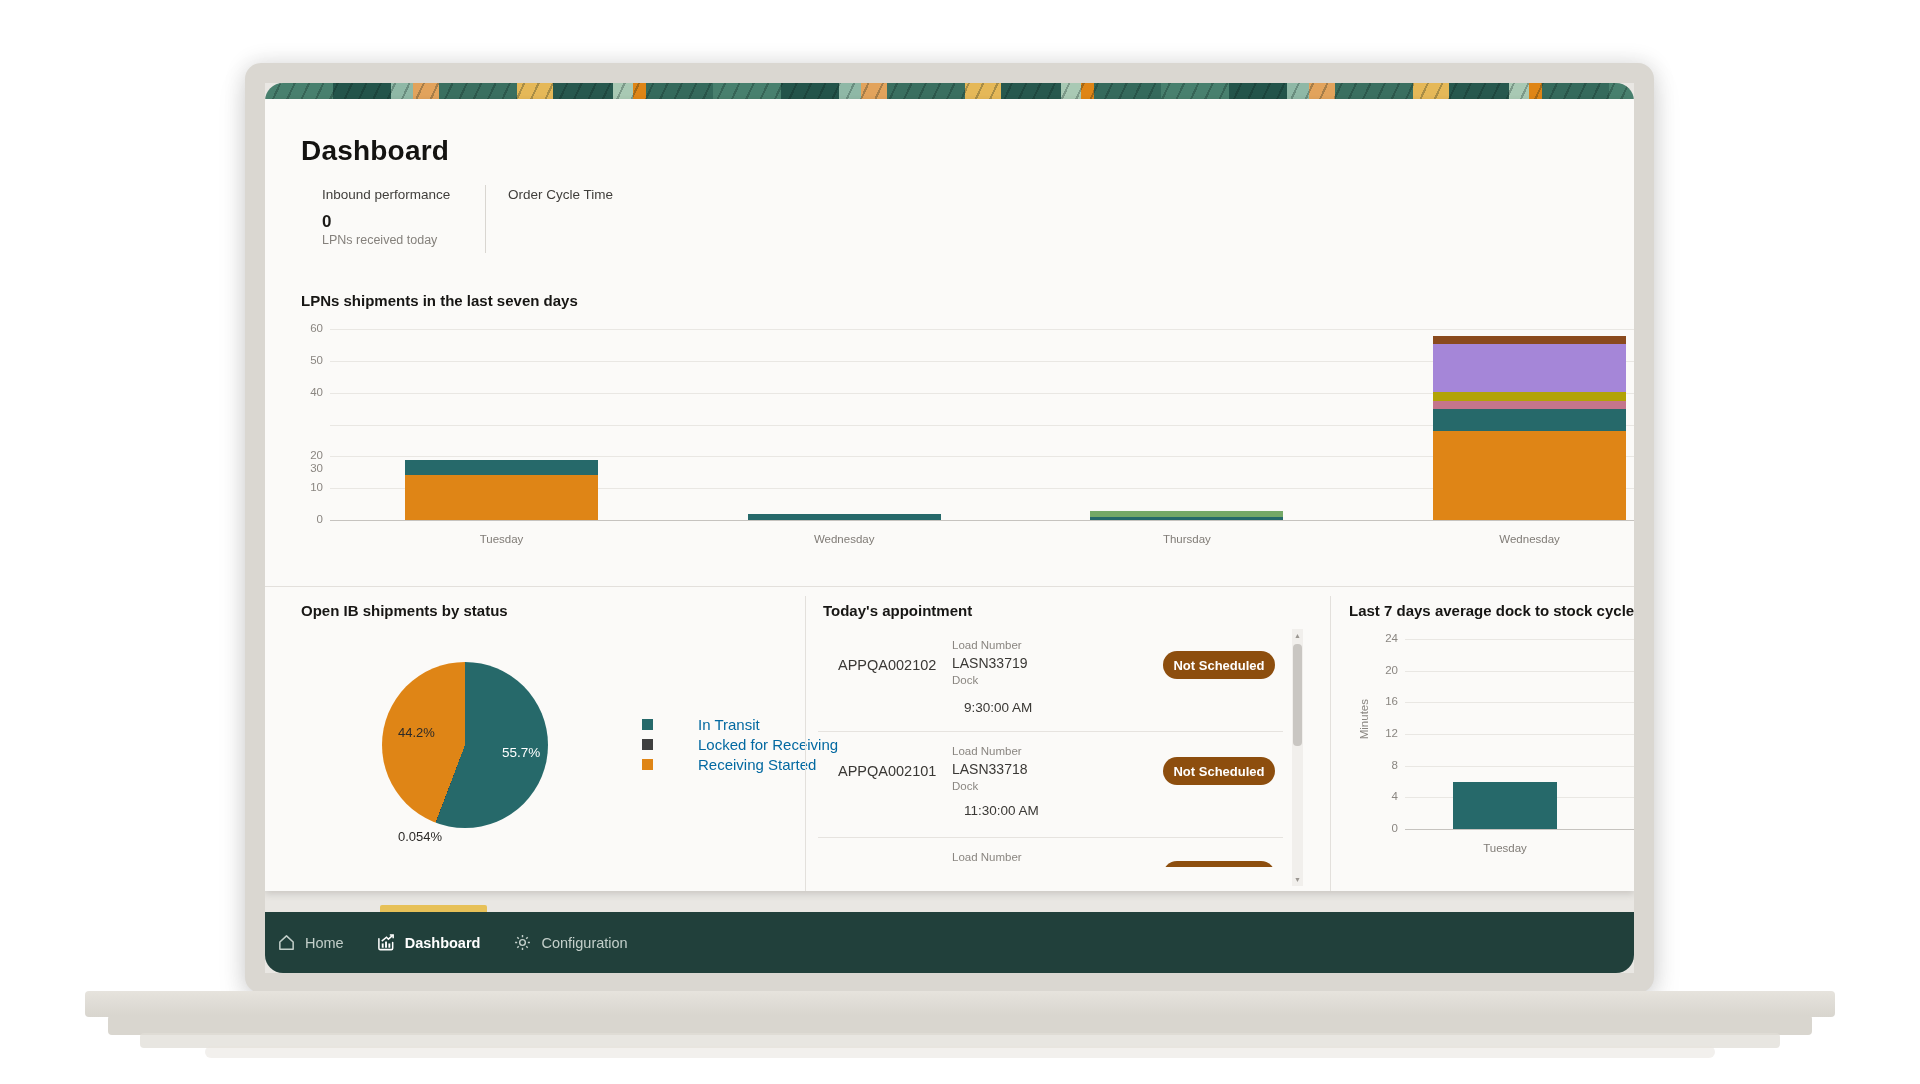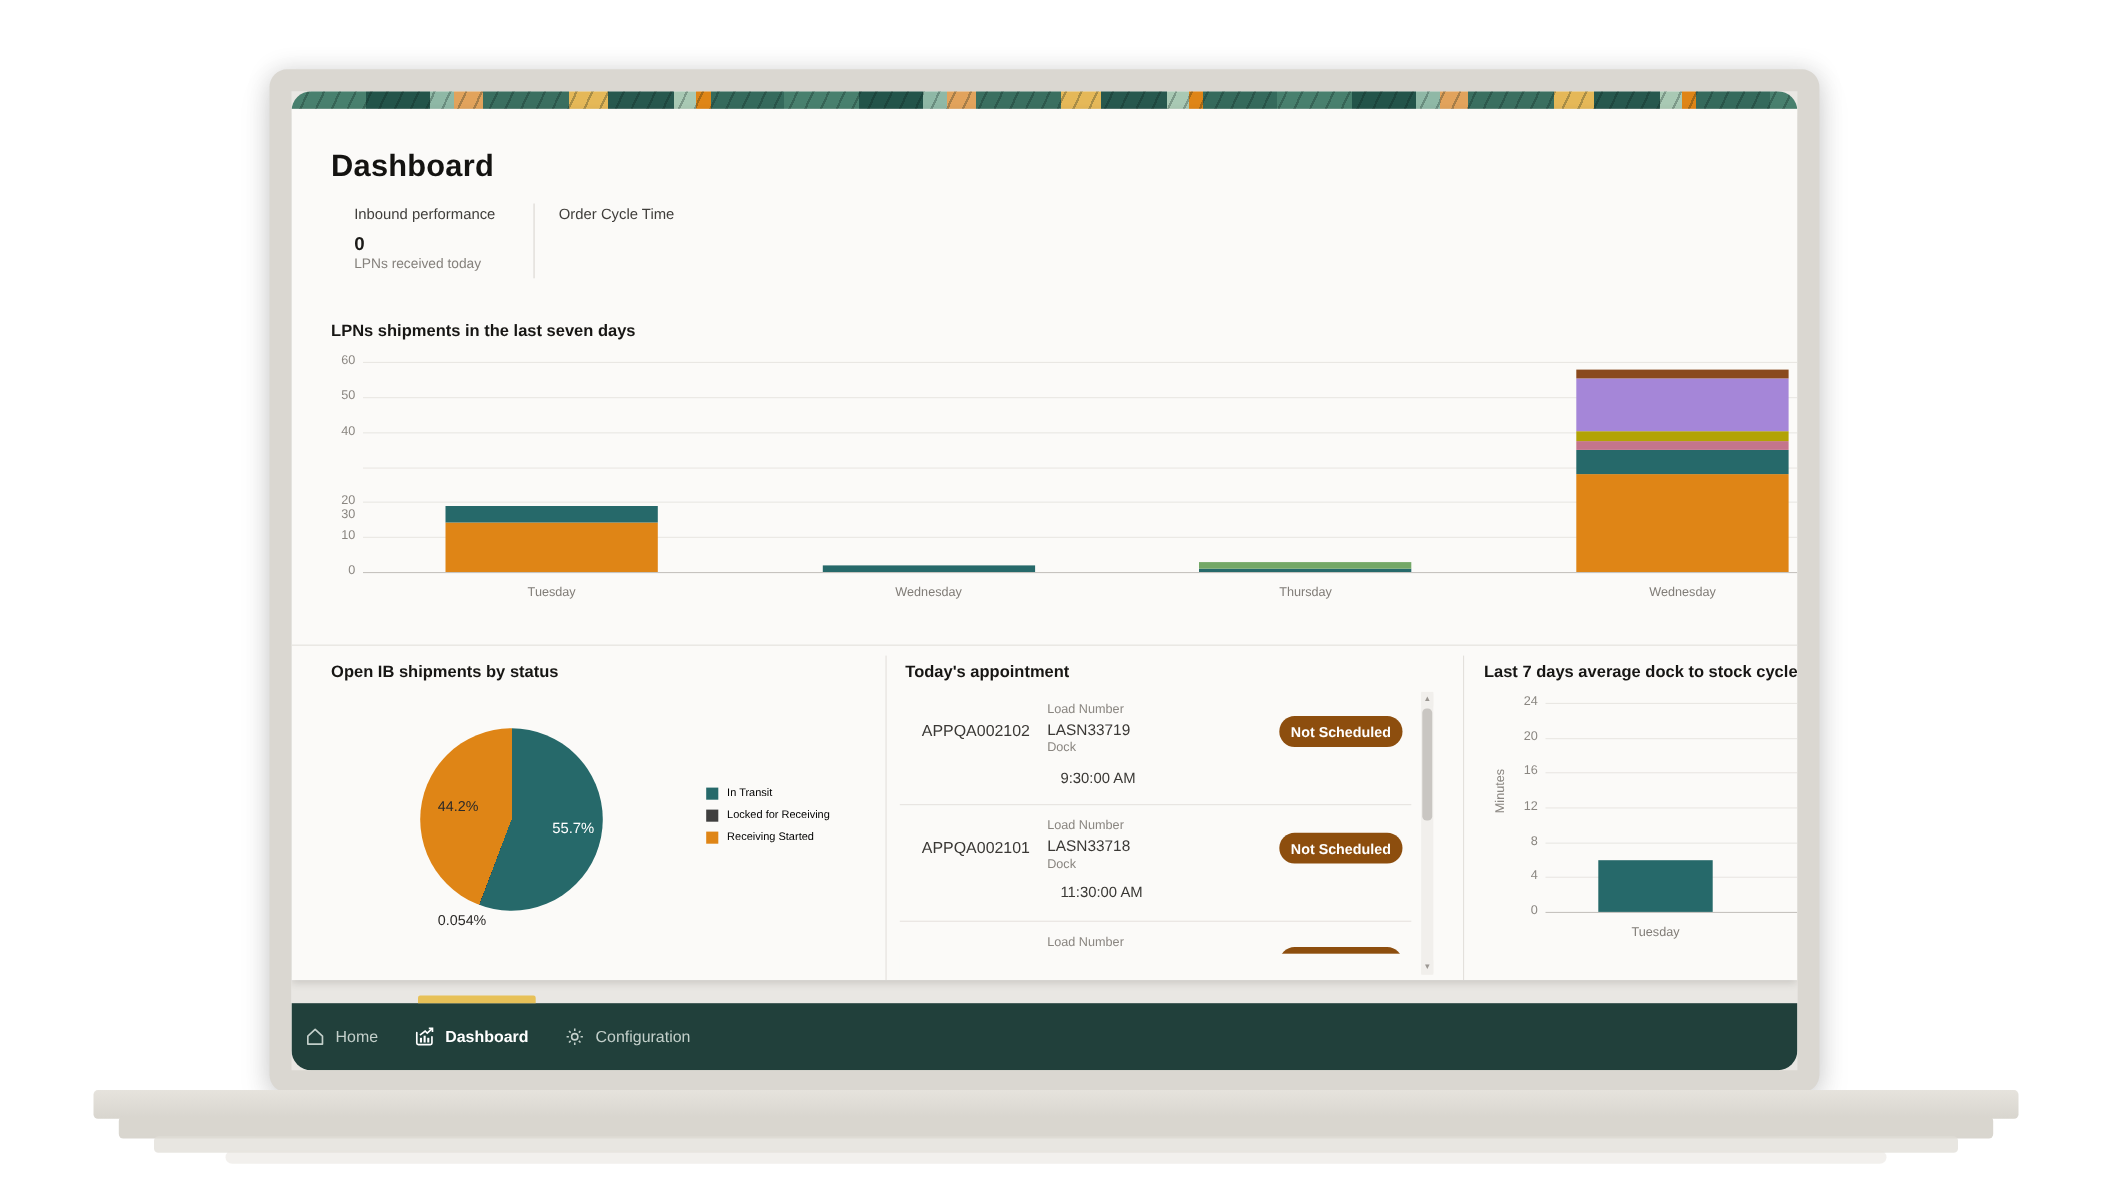--- a/index.html
+++ b/index.html
@@ -49,21 +49,21 @@
   .ytick { position:absolute; width:40px; text-align:right; font-size:11.5px; color:#8a8681; }
   .xlabel { position:absolute; text-align:center; font-size:11.5px; color:#807c77; }
   .bar-seg { position:absolute; }
 
   
   .pie { left:117px; top:563px; width:166px; height:166px; border-radius:50%; }
   .pie-label { font-size:13px; color:#2c2a28; }
   .pie-label.inside-white { color:#ffffff; font-size:13.5px; }
   .legend-row { position:absolute; left:377px; display:flex; align-items:center; gap:8px; }
   .legend-swatch { width:11px; height:11px; flex:0 0 auto; }
-  .legend-text { font-size:10px; color:#000000; }
+  .legend-text { font-size:15px; color:#0369a1;margin-left:37px; }
 
   
   .appt-id { font-size:14.5px; color:#3a3835; }
   .appt-label { font-size:11.5px; color:#8a8681; }
   .appt-value { font-size:14px; color:#3a3835; }
   .appt-time { font-size:13.5px; color:#3a3835;margin-left:12px; }
   .badge { position:absolute; left:898px; width:112px; height:28px; border-radius:14px;
            background:#8d4e0e; color:#ffffff; font-size:13px; font-weight:bold;
            display:flex; align-items:center; justify-content:center; }
   .row-divider { position:absolute; left:553px; width:465px; height:1px; background:#e6e3df; }

